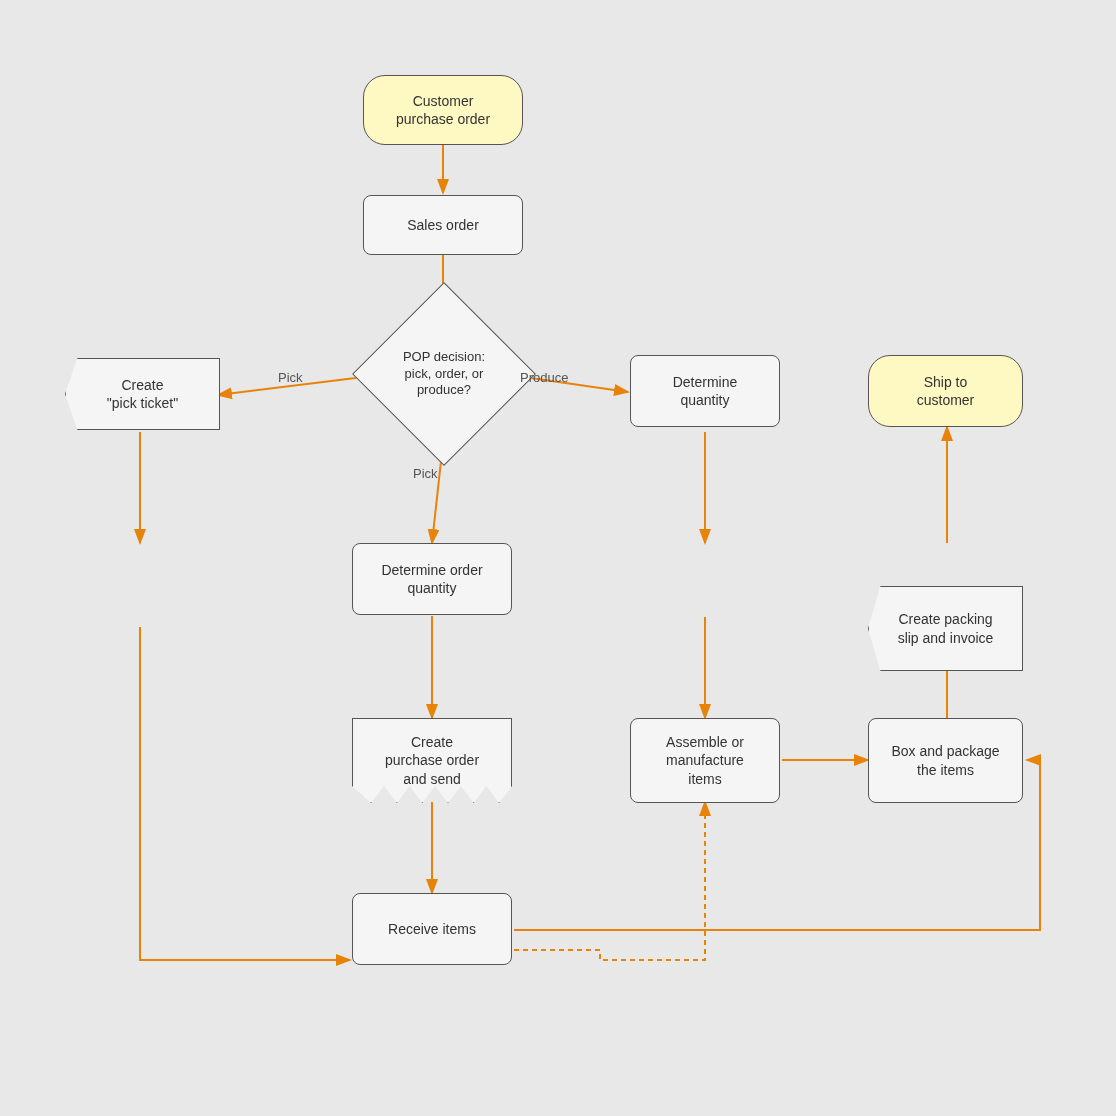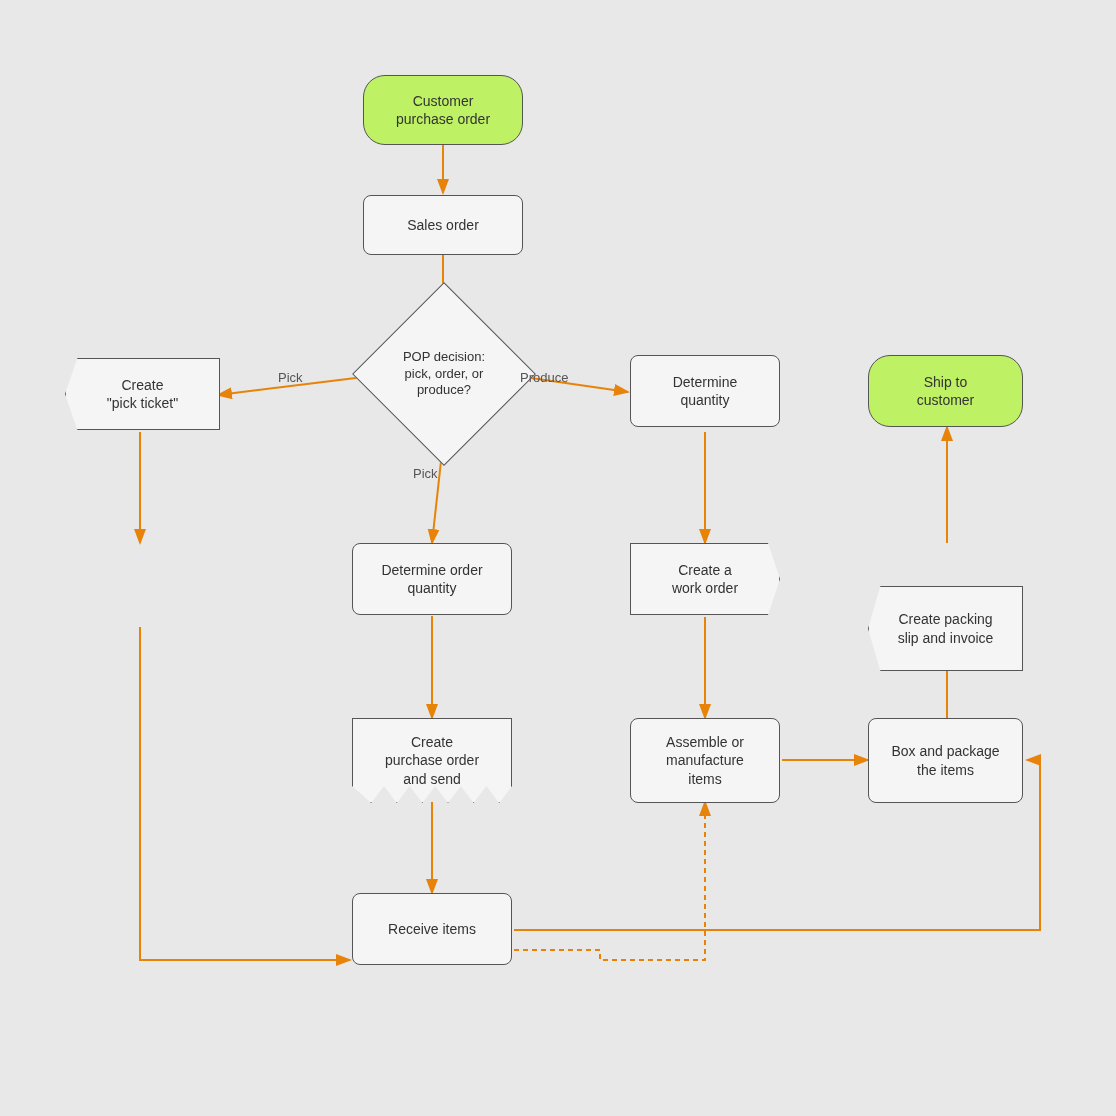--- a/index.html
+++ b/index.html
@@ -31,21 +31,21 @@
       font-size: 14px;
       color: #333;
       line-height: 1.3;
     }
     .rect {
       background: #f5f5f5;
       border: 1.5px solid #555;
       border-radius: 8px;
     }
     .rounded {
-      background: #bef264;
+      background: #fef9c3;
       border: 1.5px solid #555;
       border-radius: 22px;
     }
     .diamond-container {
       position: absolute;
       display: flex;
       align-items: center;
       justify-content: center;
     }
     .diamond {
@@ -138,24 +138,20 @@
 
 
   <div class="node rect" style="left:352px; top:543px; width:160px; height:72px;">
     <span>Determine order<br>quantity</span>
   </div>
 
   <div class="node rect" style="left:630px; top:355px; width:150px; height:72px;">
     <span>Determine<br>quantity</span>
   </div>
 
-  <div style="position:absolute; left:630px; top:543px; width:150px; height:72px; background:#f5f5f5; border:1.5px solid #555; display:flex; align-items:center; justify-content:center; text-align:center; font-size:14px; color:#333; line-height:1.3;
-       clip-path: polygon(0% 0%, 92% 0%, 100% 50%, 92% 100%, 0% 100%);">
-    <span>Create a<br>work order</span>
-  </div>
 
   <div style="position:absolute; left:352px; top:718px; width:160px; height:85px; background:#f5f5f5; border:1.5px solid #555; display:flex; align-items:center; justify-content:center; text-align:center; font-size:14px; color:#333; line-height:1.3;
        clip-path: polygon(0% 0%, 100% 0%, 100% 80%, 92% 100%, 84% 80%, 76% 100%, 68% 80%, 60% 100%, 52% 80%, 44% 100%, 36% 80%, 28% 100%, 20% 80%, 12% 100%, 0% 80%);">
     <span>Create<br>purchase order<br>and send</span>
   </div>
 
   <div class="node rect" style="left:868px; top:718px; width:155px; height:85px;">
     <span>Box and package<br>the items</span>
   </div>
 

